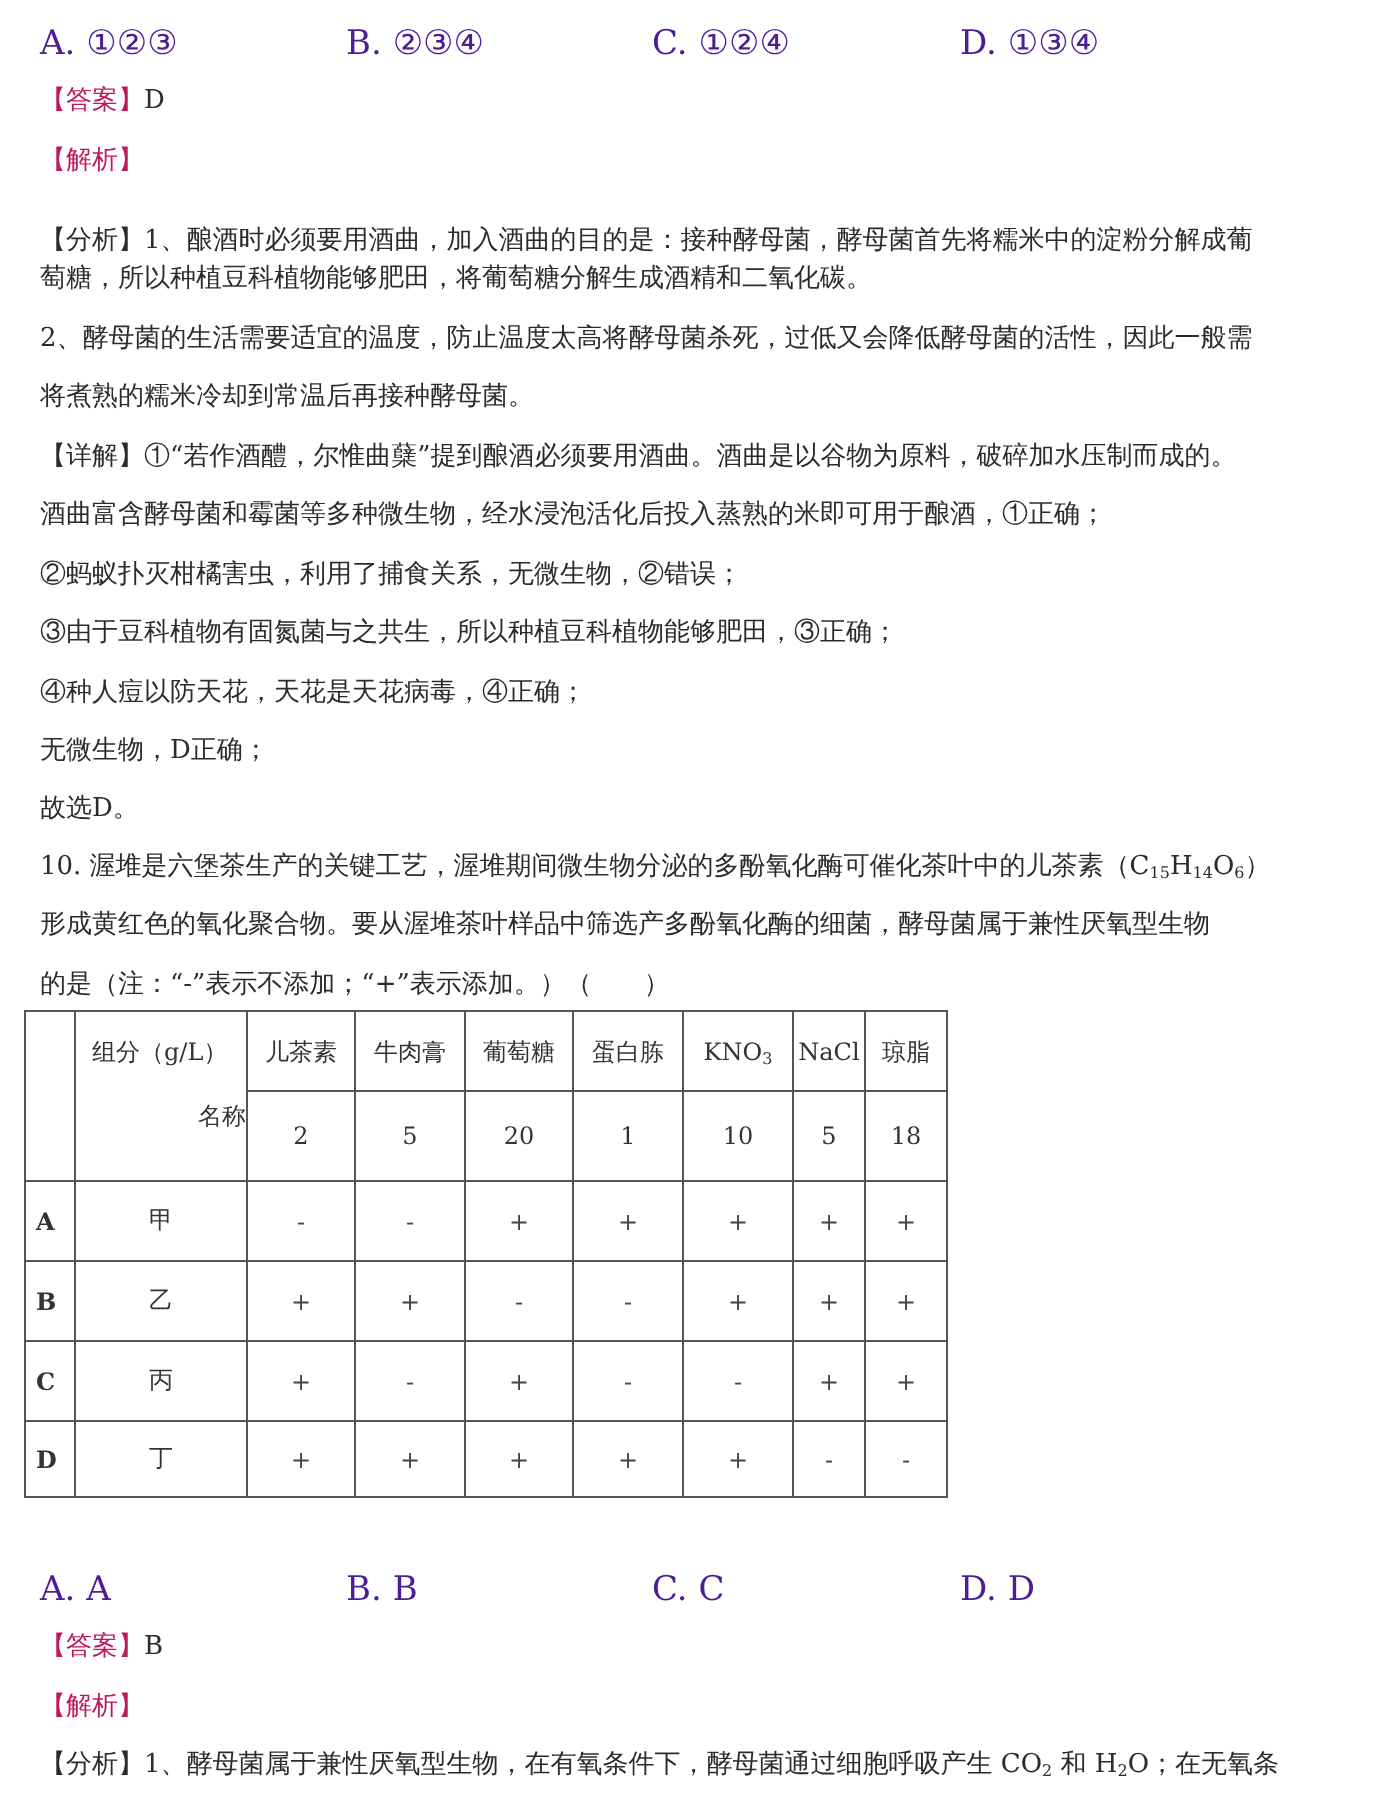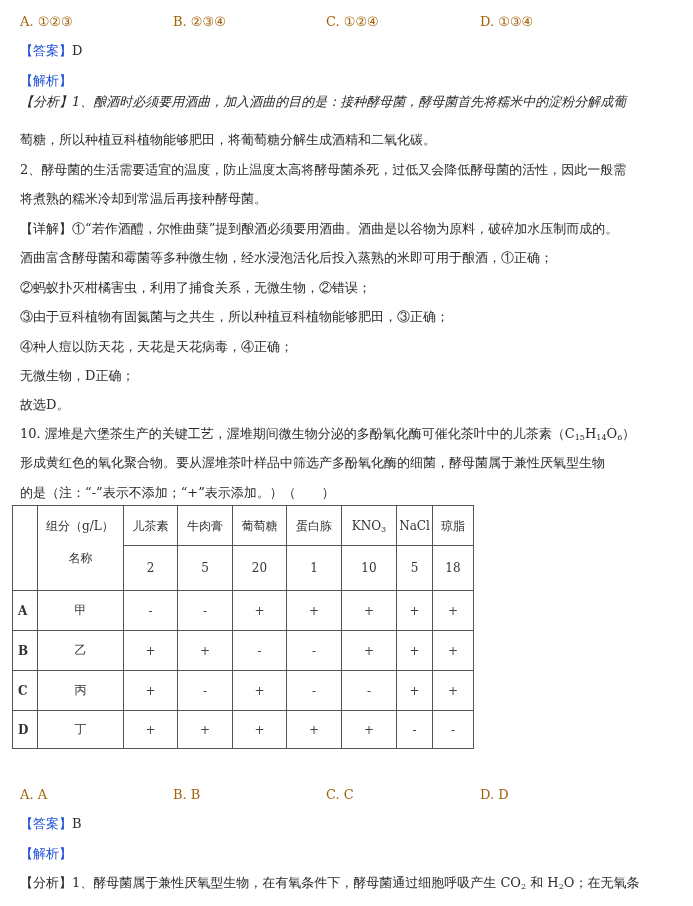--- a/index.html
+++ b/index.html
@@ -2,51 +2,51 @@
 <html><head>
 <meta charset="utf-8">
 <style>
   html, body { margin: 0; padding: 0; background: #ffffff; }
   body {
     width: 693px; height: 906px; position: relative; overflow: hidden;
     font-family: "DejaVu Serif", "Liberation Serif", serif;
     color: #222; font-size: 13px;
   }
   .line { position: absolute; left: 20px; white-space: nowrap; font-size: 13px; line-height: 18px; color: #2b2b2b; }
-  .opt { position: absolute; font-size: 13px; line-height: 18px; color: #a16207; white-space: nowrap; }
-  .tag { color: #1d4ed8; }
+  .opt { position: absolute; font-size: 17px; line-height: 18px; color: #4c1d95; white-space: nowrap; }
+  .tag { color: #be185d; }
   sub { font-size: 8px; vertical-align: -2px; line-height: 0; }
   table.media {
     position: absolute; left: 12px; top: 505px;
     border-collapse: collapse; table-layout: fixed;
     font-size: 12px; color: #333;
   }
   table.media td {
     border: 1.5px solid #555; text-align: center; vertical-align: middle;
     padding: 0;
   }
   .hdr-cell { line-height: 16px; }
   .name-hdr { position: relative; }
   .name-hdr .top { position: absolute; left: 8px; top: 12px; }
-  .name-hdr .bot { position: absolute; left: 0; right: 0; top: 44px; text-align: center; }
+  .name-hdr .bot { position: absolute; left: 0; right: 0; top: 44px; text-align: right; }
   .rowlbl { font-weight: bold; text-align: left !important; padding-left: 5px !important; }
   .sign { color: #444; }
 </style>
 </head>
 <body>
 
 <div class="opt" style="left:20px; top:13px;"><span>A.</span> <span>①②③</span></div>
 <div class="opt" style="left:173px; top:13px;"><span>B.</span> <span>②③④</span></div>
 <div class="opt" style="left:326px; top:13px;"><span>C.</span> <span>①②④</span></div>
 <div class="opt" style="left:480px; top:13px;"><span>D.</span> <span>①③④</span></div>
 
 <div class="line" style="top:42px;"><span class="tag">【答案】</span><span>D</span></div>
 <div class="line" style="top:72px;"><span class="tag">【解析】</span></div>
 
-<div class="line" style="top:93px;font-style:italic;"><span>【分析】</span><span>1、酿酒时必须要用酒曲，加入酒曲的目的是：接种酵母菌，酵母菌首先将糯米中的淀粉分解成葡</span></div>
+<div class="line" style="top:112px;"><span>【分析】</span><span>1、酿酒时必须要用酒曲，加入酒曲的目的是：接种酵母菌，酵母菌首先将糯米中的淀粉分解成葡</span></div>
 <div class="line" style="top:131px;">萄糖，所以种植豆科植物能够肥田，将葡萄糖分解生成酒精和二氧化碳。</div>
 <div class="line" style="top:161px;">2、酵母菌的生活需要适宜的温度，防止温度太高将酵母菌杀死，过低又会降低酵母菌的活性，因此一般需</div>
 <div class="line" style="top:190px;">将煮熟的糯米冷却到常温后再接种酵母菌。</div>
 
 <div class="line" style="top:220px;"><span>【详解】</span><span>①“若作酒醴，尔惟曲蘖”提到酿酒必须要用酒曲。酒曲是以谷物为原料，破碎加水压制而成的。</span></div>
 <div class="line" style="top:249px;">酒曲富含酵母菌和霉菌等多种微生物，经水浸泡活化后投入蒸熟的米即可用于酿酒，①正确；</div>
 <div class="line" style="top:279px;">②蚂蚁扑灭柑橘害虫，利用了捕食关系，无微生物，②错误；</div>
 <div class="line" style="top:308px;">③由于豆科植物有固氮菌与之共生，所以种植豆科植物能够肥田，③正确；</div>
 <div class="line" style="top:338px;">④种人痘以防天花，天花是天花病毒，④正确；</div>
 <div class="line" style="top:367px;">无微生物，D正确；</div>

